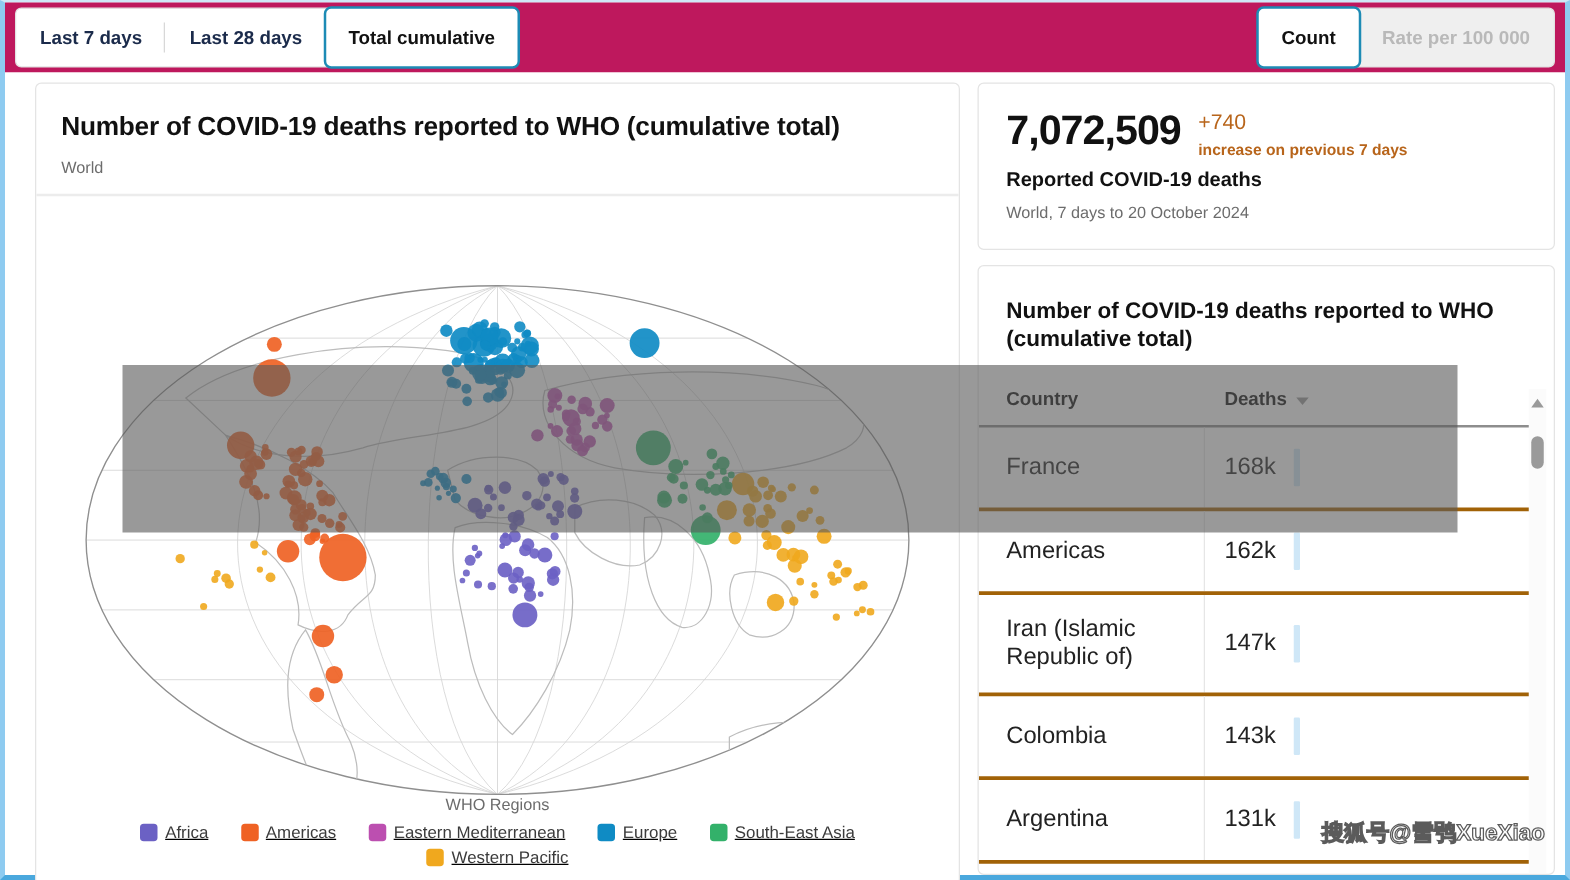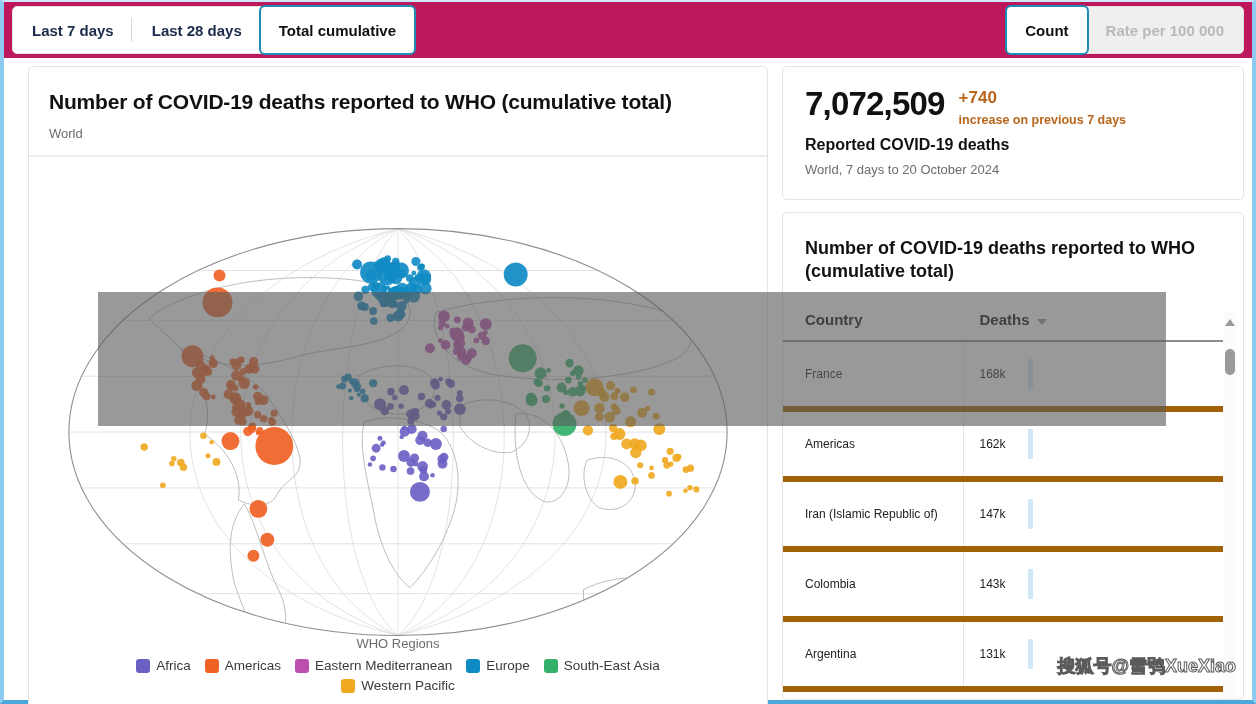--- a/index.html
+++ b/index.html
@@ -130,39 +130,39 @@
     left: 0; right: 0;
     bottom: 14px;
     text-align: center;
   }
   .legend-title {
     font-size: 13px;
     color: #6c6c6c;
     margin-bottom: 7px;
   }
   .legend-rows { display: flex; flex-direction: column; align-items: center; gap: 5px; }
-  .legend-row { display: flex; justify-content: center; flex-wrap: nowrap; gap: 14px; }
+  .legend-row { display: flex; justify-content: center; flex-wrap: nowrap; gap: 26px; text-decoration: underline; }
   .legend-item { display: flex; align-items: center; gap: 6px; }
   .swatch { width: 14px; height: 14px; border-radius: 3px; flex: none; }
   .legend-label { font-size: 13.5px; color: #3b3b3b; white-space: nowrap; }
 
   
   .stat-card { padding: 20px 22px 22px 22px; }
   .stat-top { display: flex; align-items: flex-start; gap: 14px; }
   .stat-number {
     font-size: 33px;
     font-weight: bold;
     color: #111111;
     letter-spacing: -0.8px;
     line-height: 1;
   }
   .stat-delta-wrap { padding-top: 2px; }
   .stat-delta {
     font-size: 17px;
-    font-weight: bold;
+    font-weight: normal;
     color: #b8651b;
     line-height: 1.1;
   }
   .stat-delta-note {
     font-size: 12.5px;
     font-weight: bold;
     color: #b8651b;
     margin-top: 5px;
   }
   .stat-label {
@@ -217,24 +217,24 @@
   .sort-caret {
     display: inline-block;
     margin-left: 7px;
     width: 0; height: 0;
     border-left: 5px solid transparent;
     border-right: 5px solid transparent;
     border-top: 6px solid #9a9a9a;
     vertical-align: middle;
   }
   table.ctable td {
-    font-size: 12px;
+    font-size: 19px;
     color: #222222;
     padding: 17px 12px 17px 22px;
-    border-bottom: 6px solid #a16207;
+    border-bottom: 3px solid #a16207;
     vertical-align: middle;
   }
   table.ctable td.td-deaths {
     padding-left: 16px;
     border-left: 1px solid #e6e6e6;
     white-space: nowrap;
   }
   .bar-cell { display: flex; align-items: center; gap: 14px; }
   .bar-val { min-width: 34px; }
   .bar { height: 30px; background: #cfe7f7; border-radius: 1px; }

